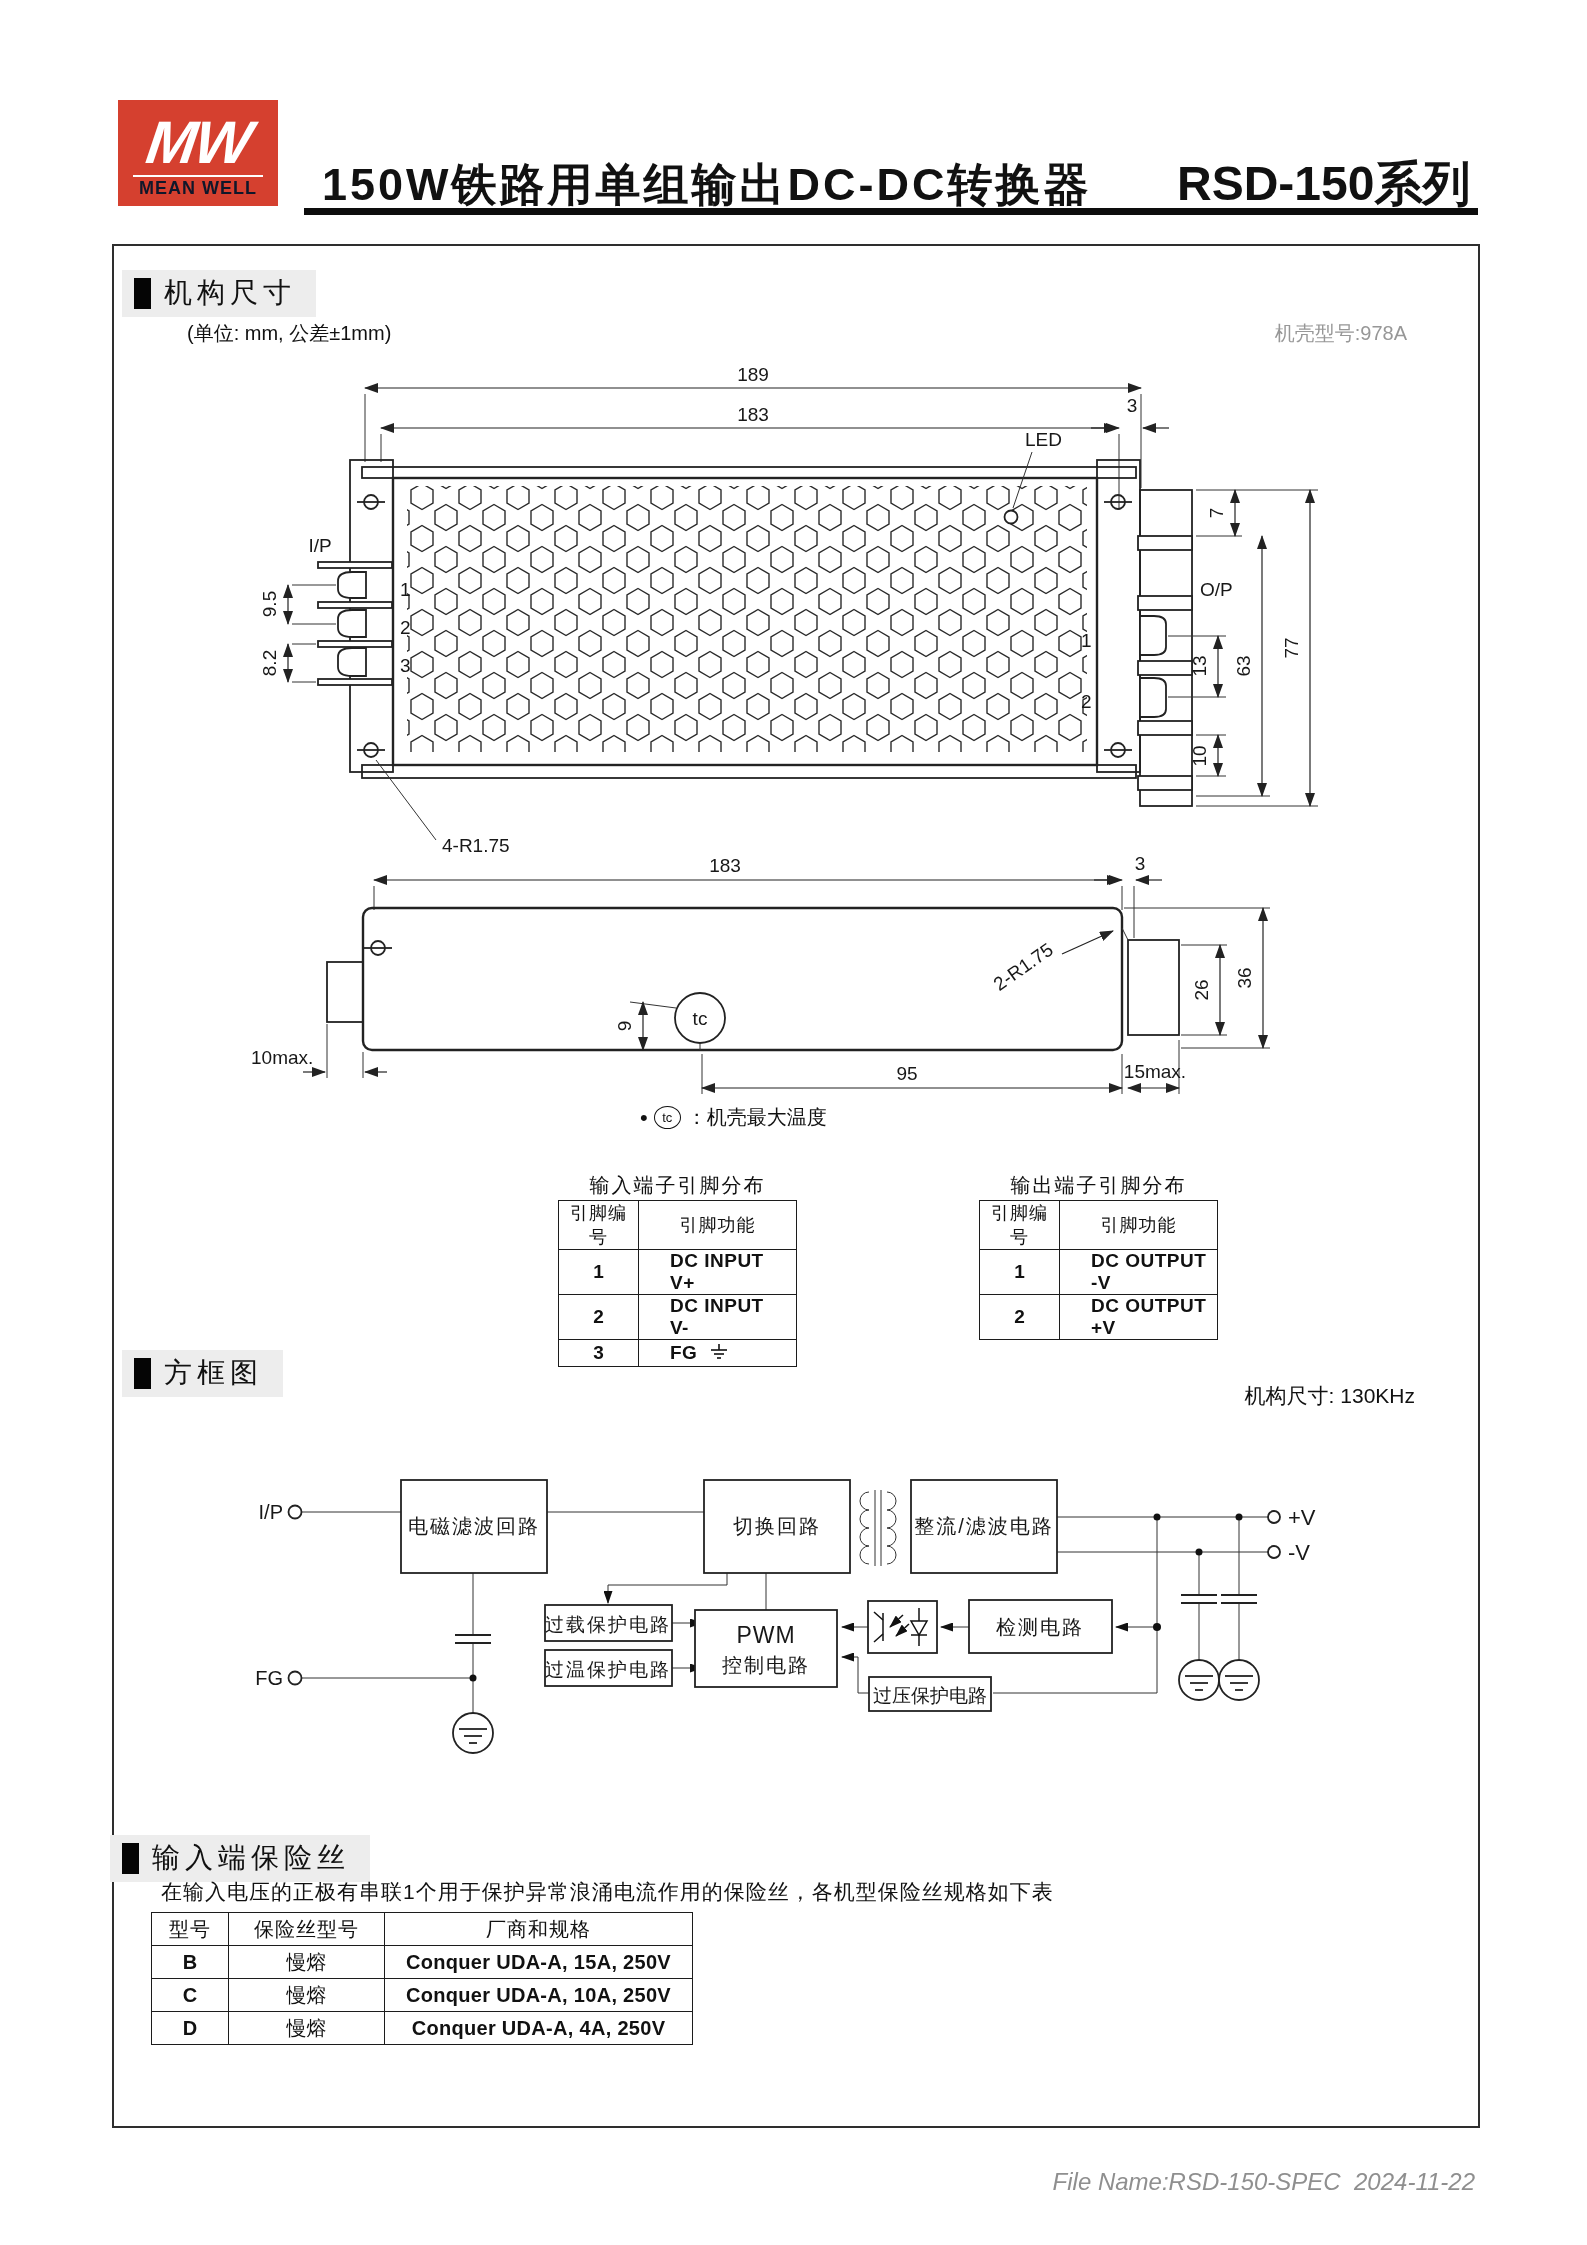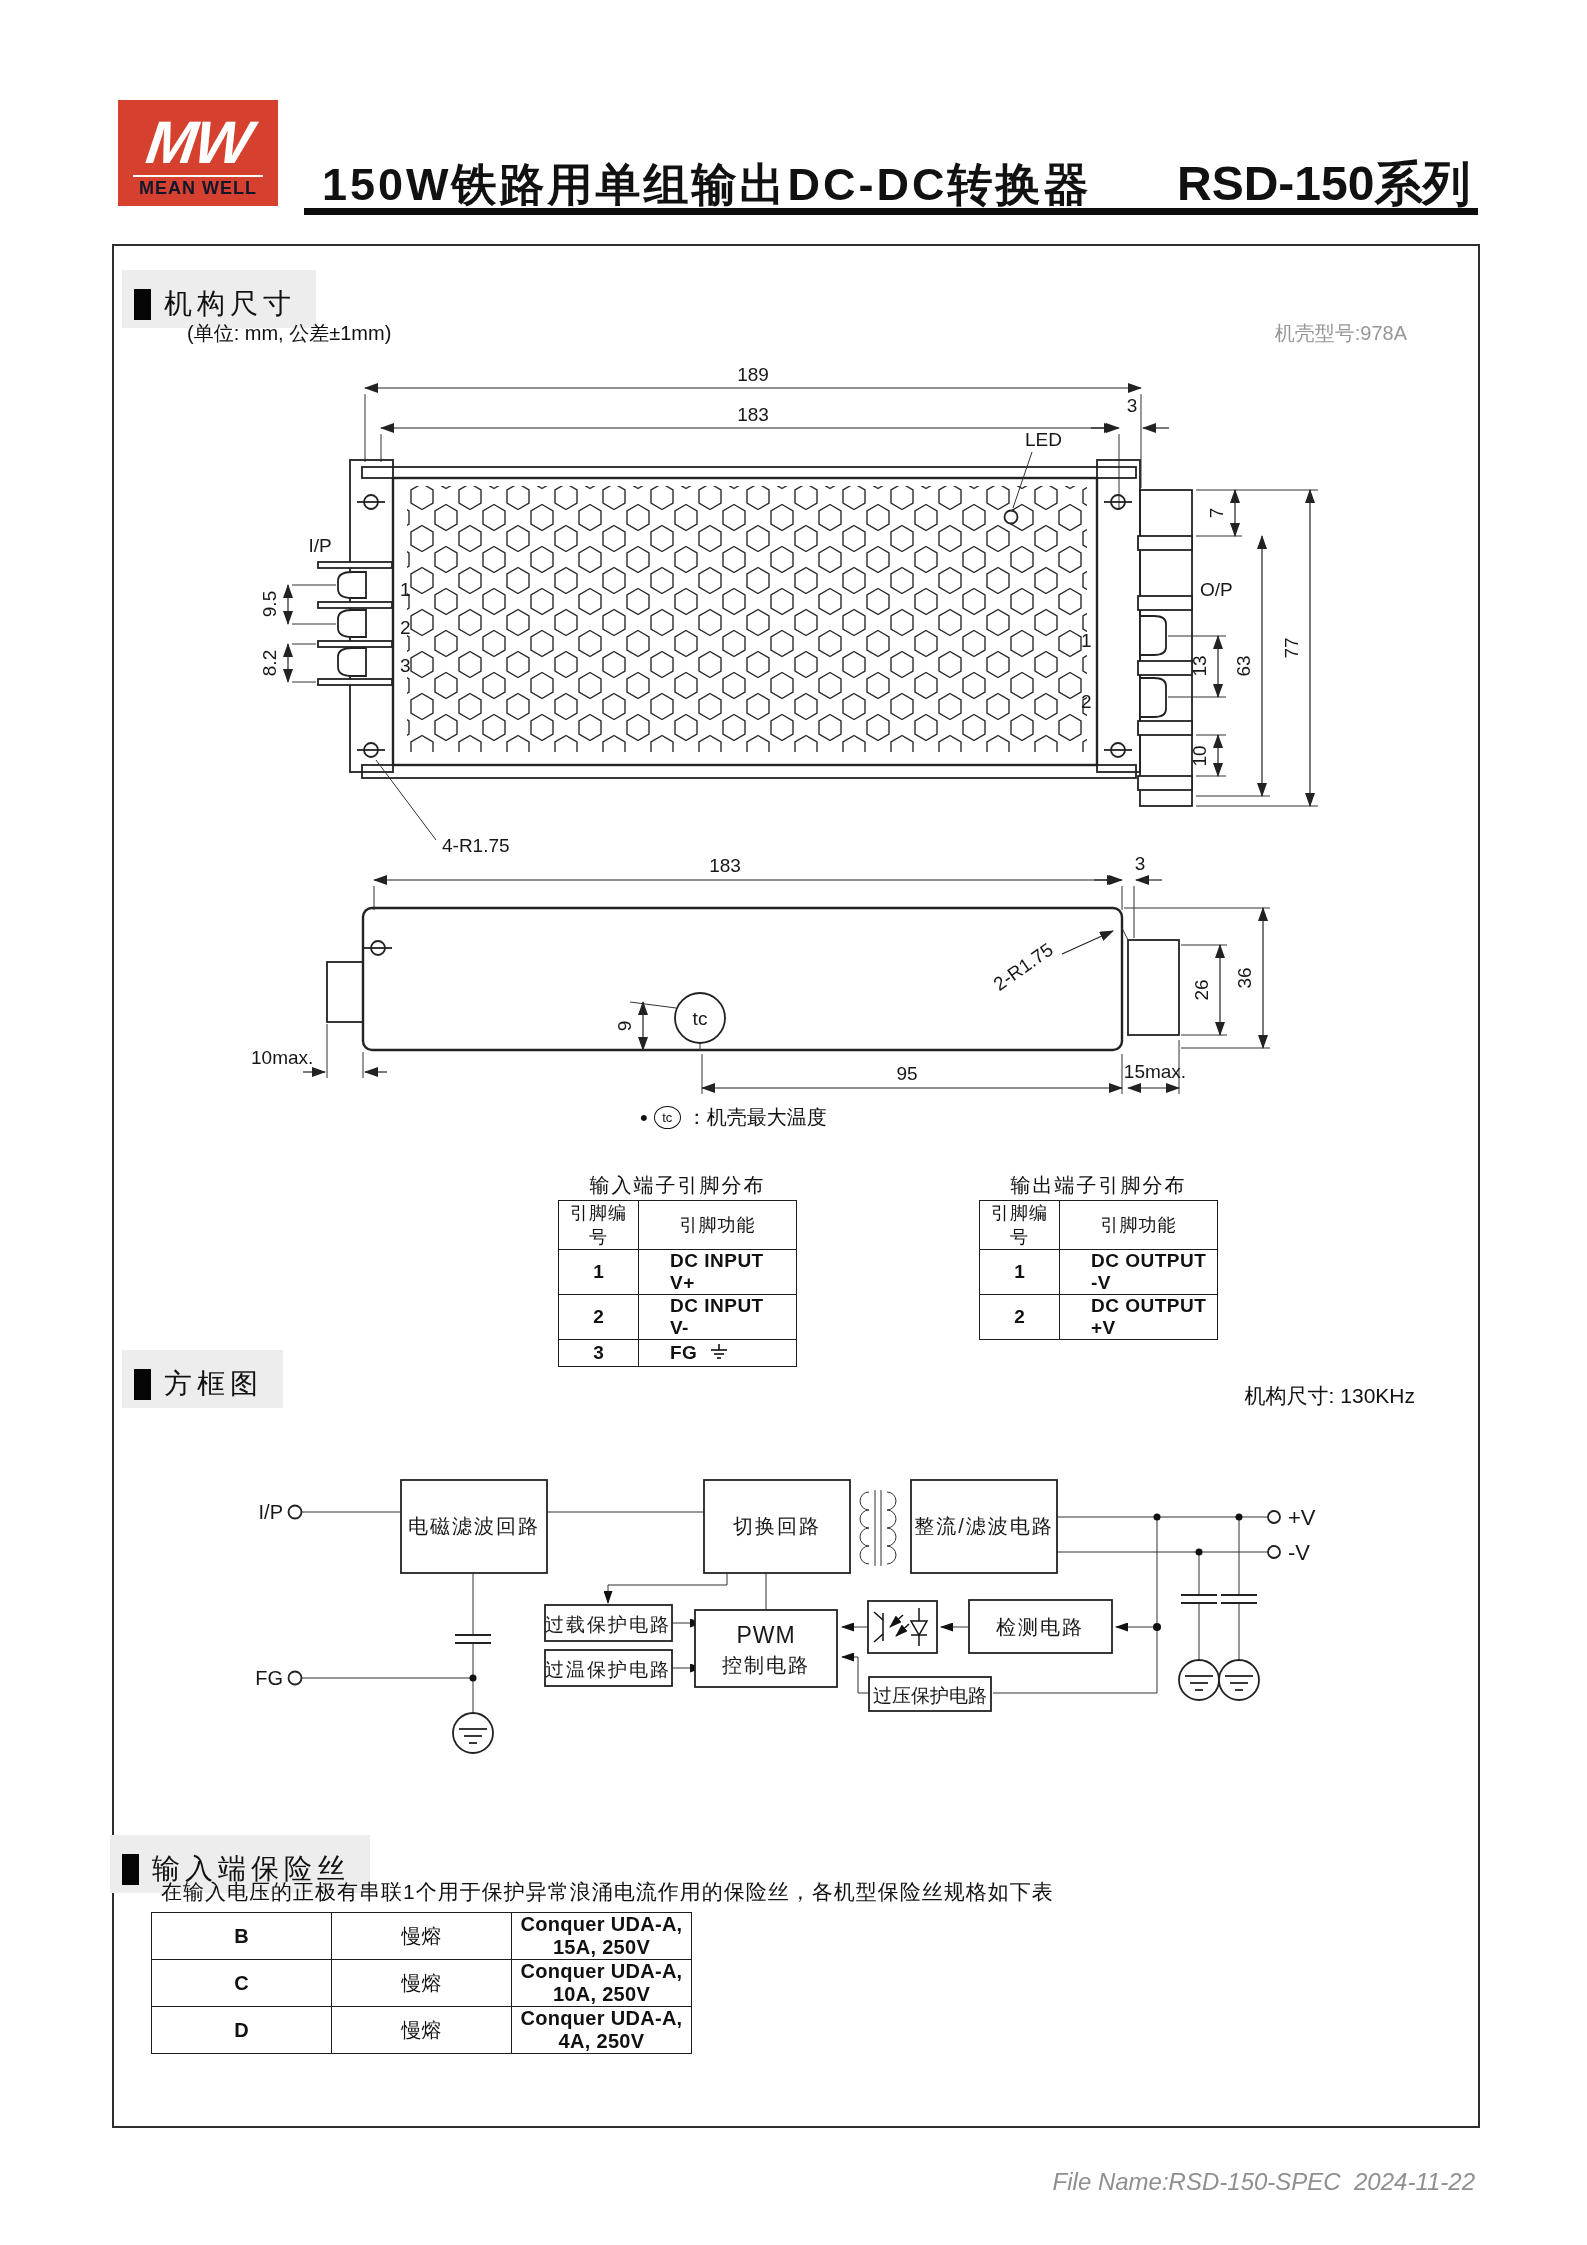--- a/index.html
+++ b/index.html
@@ -19,21 +19,21 @@
                border-top:2px solid #fff; padding:1px 6px 3px 6px; margin-bottom:4px; white-space:nowrap; }
   .doc-title { left:322px; top:155px; font-size:45px; font-weight:bold; letter-spacing:3px; white-space:nowrap; }
   .doc-series { left:1177px; top:152px; font-size:48px; font-weight:bold; white-space:nowrap; }
   .title-rule { left:304px; top:208px; width:1174px; height:7px; background:#0d0d0d; }
 
   
   .frame { left:112px; top:244px; width:1368px; height:1884px; border:2px solid #2e2e2e; }
 
   
   .sec-hdr { display:inline-flex; align-items:center; gap:13px; background:#ededed;
-             padding:15px 20px 5px 12px; font-size:28px; letter-spacing:5px; white-space:nowrap; }
+             padding:4px 20px 5px 12px; font-size:28px; letter-spacing:5px; white-space:nowrap; }
   .sec-sq { width:17px; height:31px; background:#050505; flex:0 0 auto; }
   .note { font-size:20px; white-space:nowrap; }
   .gray { color:#979797; }
 
   
   svg text { font-family:"Liberation Sans","DejaVu Sans",sans-serif; fill:#181818; }
   .ln   { stroke:#222; stroke-width:1.8; fill:none; }
   .ln2  { stroke:#222; stroke-width:2.4; fill:none; }
   .thin { stroke:#333; stroke-width:1px; fill:none; }
   .dim  { stroke:#222; stroke-width:1.2; fill:none; }
@@ -499,20 +499,25 @@
 </svg>
 
 <div class="abs sec-hdr" style="left:110px; top:1835px;">
   <span class="sec-sq"></span>
   <span>输入端保险丝</span>
 </div>
 <div class="abs fuse-desc" style="left:161px; top:1878px;">在输入电压的正极有串联1个用于保护异常浪涌电流作用的保险丝，各机型保险丝规格如下表</div>
 
 <table class="fuse abs" style="left:151px; top:1912px; width:541px;">
   <tbody>
+      <tr>
+    <th style="width:77px;">型号</th>
+    <th style="width:156px;">保险丝型号</th>
+    <th style="width:308px;">厂商和规格</th>
+  </tr>
   <tr>
     <td class="mdl">B</td>
     <td>慢熔</td>
     <td class="lat">Conquer UDA-A, 15A, 250V</td>
   </tr>
   <tr>
     <td class="mdl">C</td>
     <td>慢熔</td>
     <td class="lat">Conquer UDA-A, 10A, 250V</td>
   </tr>

